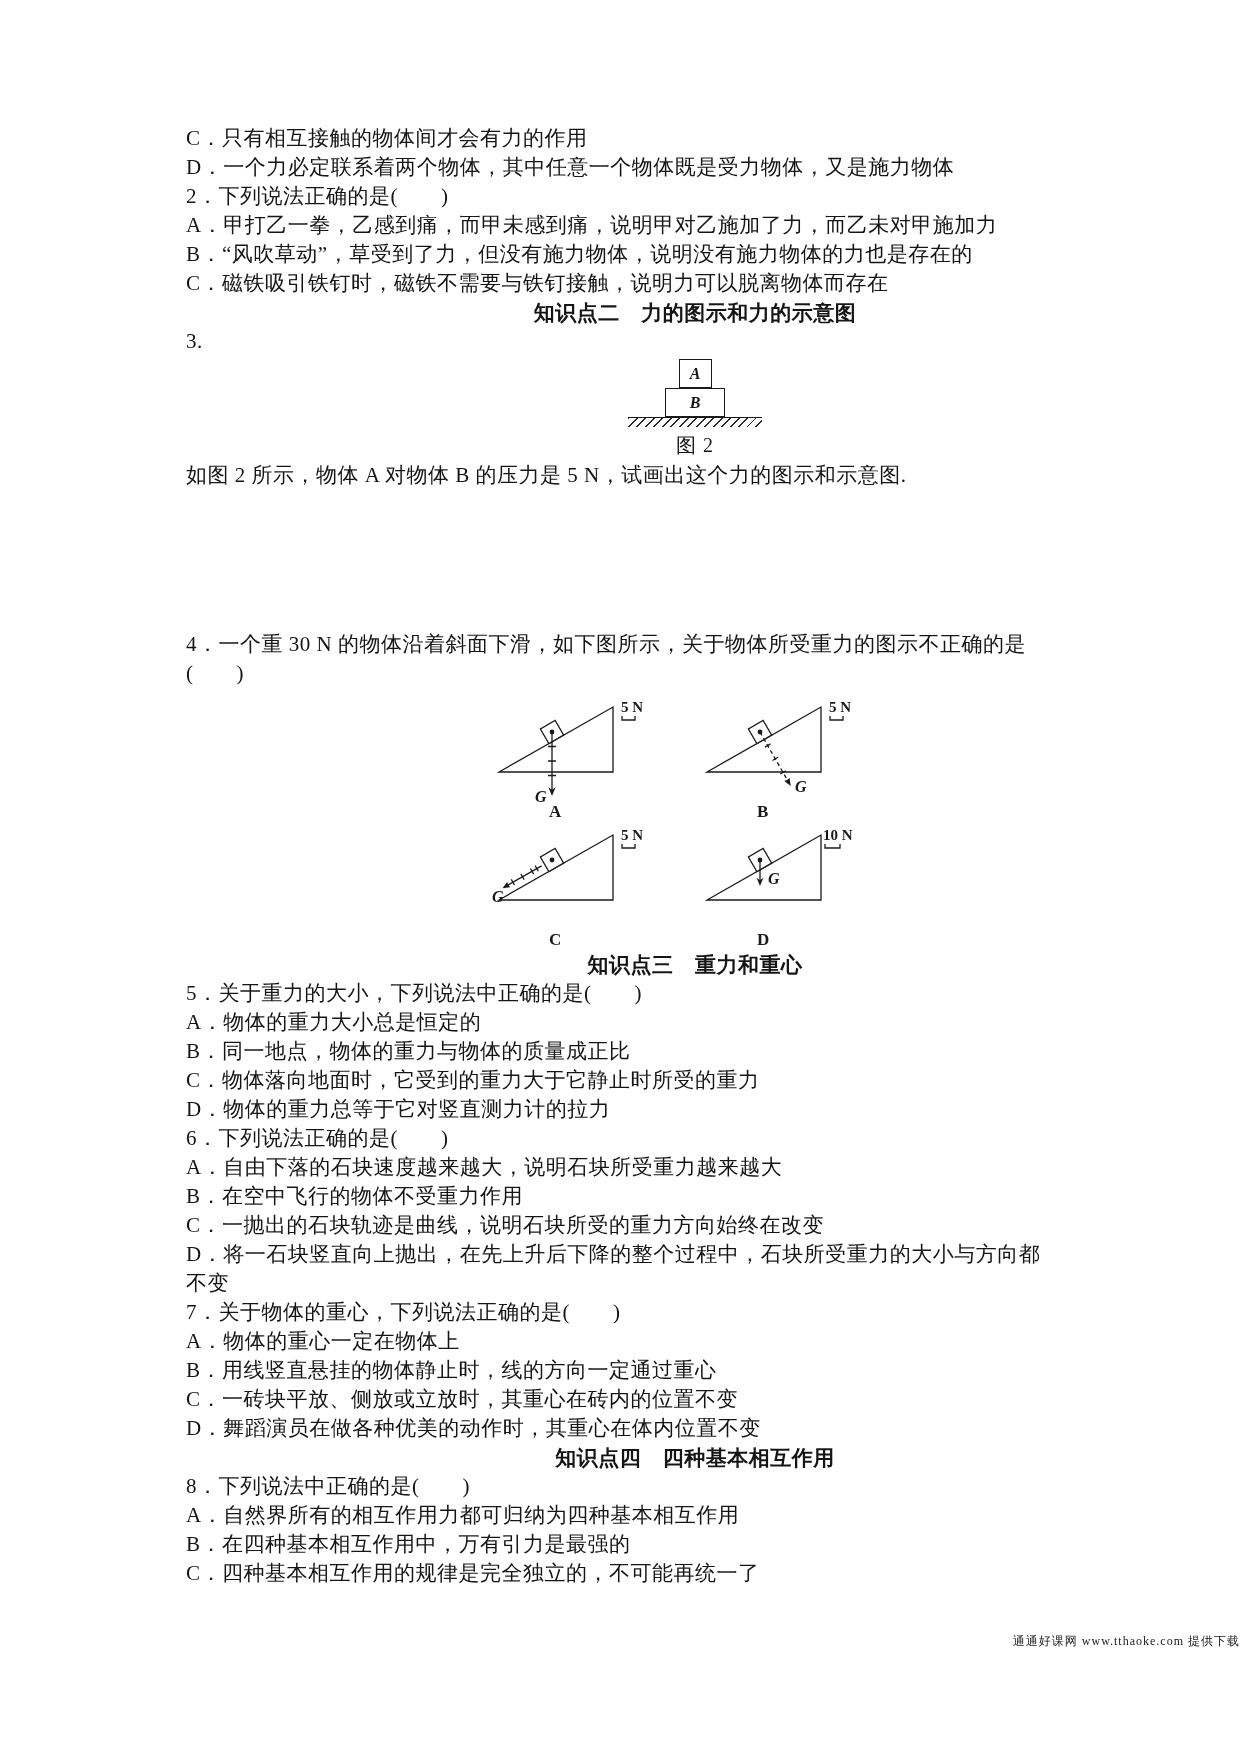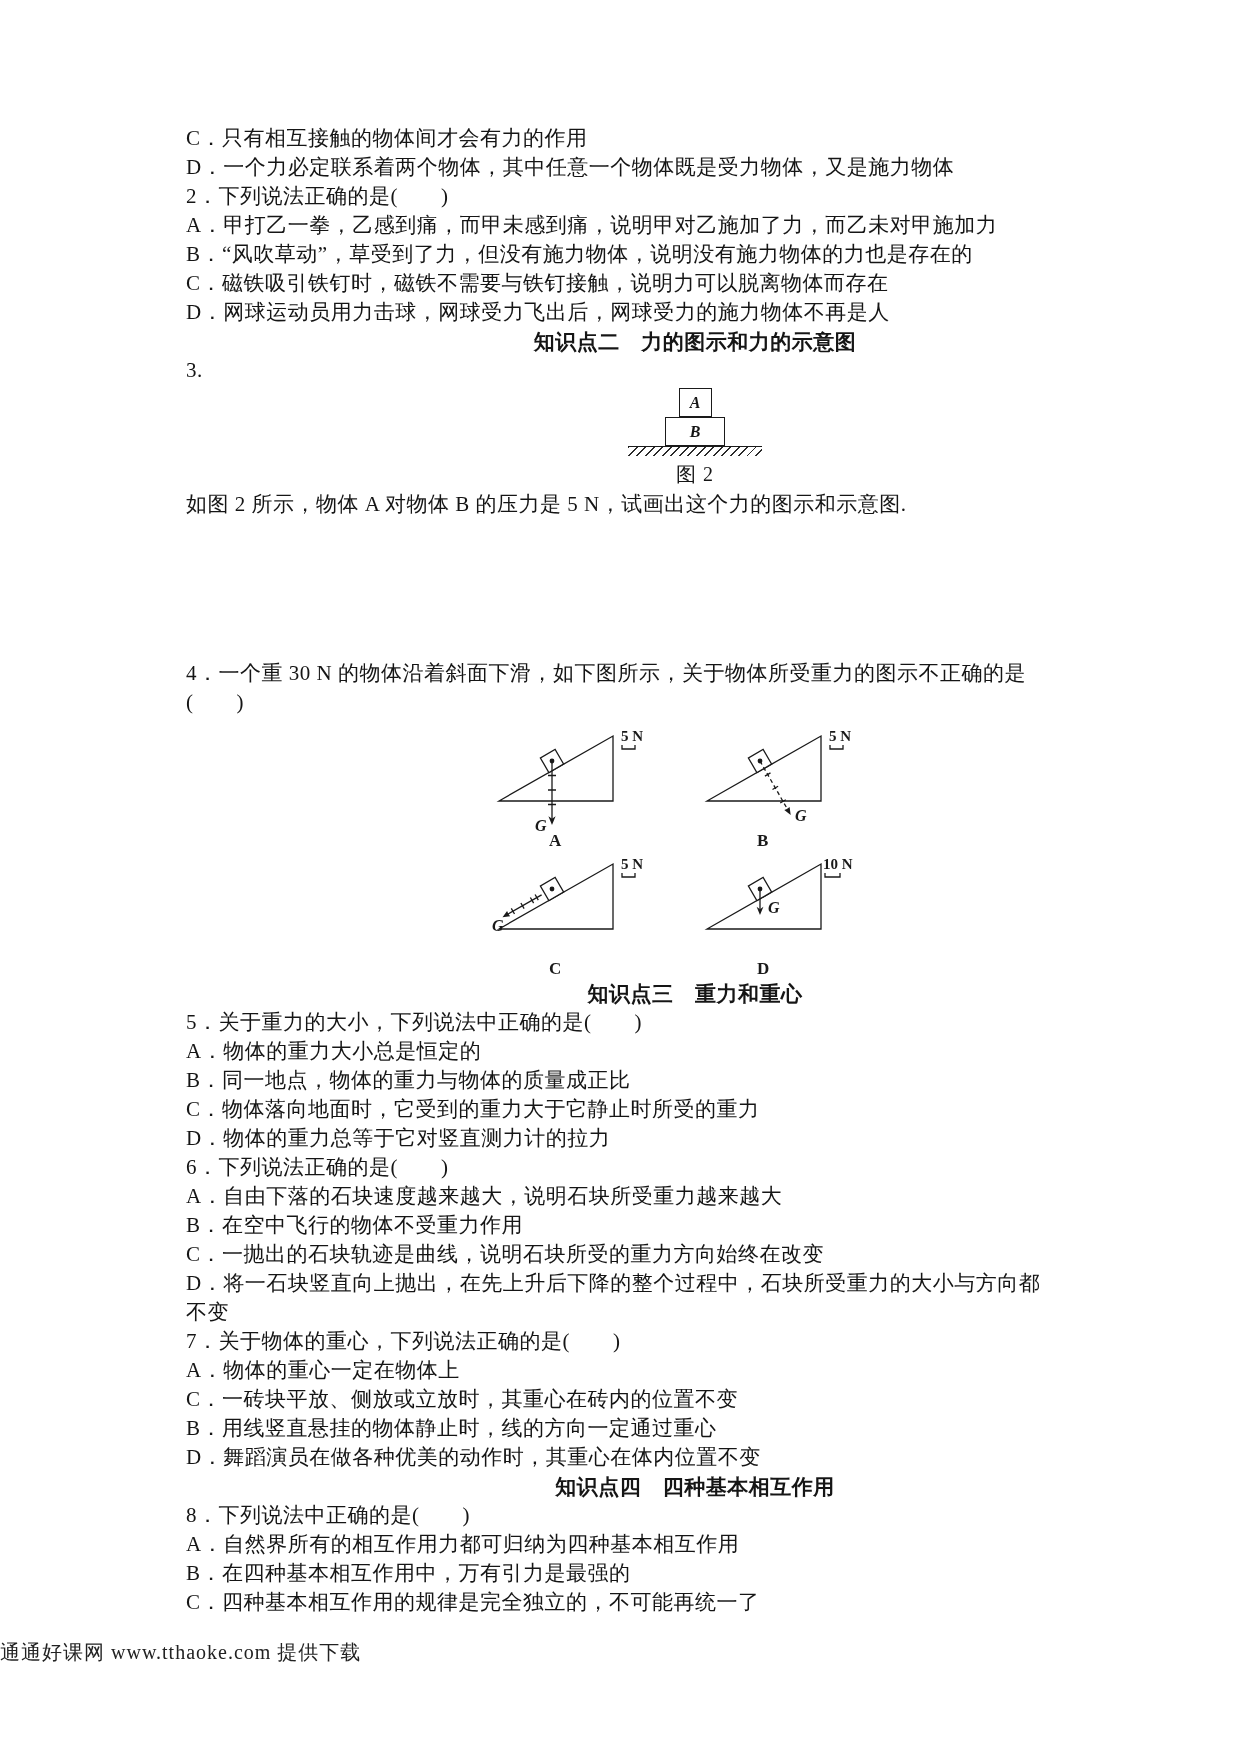--- a/index.html
+++ b/index.html
@@ -44,36 +44,35 @@
   .st { stroke:#1a1a1a; stroke-width:1.3; fill:none; }
   .fillblk { fill:#1a1a1a; stroke:none; }
   .blk { fill:#ffffff; stroke:#1a1a1a; stroke-width:1.3; }
   .svgG { font:italic 700 16px "Liberation Serif", serif; fill:#1a1a1a; }
   .svgScale { font:700 15px "Liberation Serif", serif; fill:#1a1a1a; }
   .svgLbl { font:700 17px "Liberation Serif", serif; fill:#1a1a1a; }
 
   
   .footer {
     position:absolute; left:0; top:1633px; width:100%;
-    text-align:left; font-size:20px; color:#222; letter-spacing:1px;margin-top:6px;
+    text-align:right; font-size:12px; color:#222; letter-spacing:1px;
   }
 </style>
 </head>
 <body>
 
 <div class="page">
   <div class="content">
 
     <p class="line">C．只有相互接触的物体间才会有力的作用</p>
     <p class="line">D．一个力必定联系着两个物体，其中任意一个物体既是受力物体，又是施力物体</p>
     <p class="line">2．下列说法正确的是(　　)</p>
     <p class="line">A．甲打乙一拳，乙感到痛，而甲未感到痛，说明甲对乙施加了力，而乙未对甲施加力</p>
     <p class="line">B．“风吹草动”，草受到了力，但没有施力物体，说明没有施力物体的力也是存在的</p>
     <p class="line">C．磁铁吸引铁钉时，磁铁不需要与铁钉接触，说明力可以脱离物体而存在</p>
-    <p class="line">D．网球运动员用力击球，网球受力飞出后，网球受力的施力物体不再是人</p>
     <p class="heading">知识点二　力的图示和力的示意图</p>
     <p class="line">3.</p>
 
     <div class="fig2">
       <div class="fig2-blockA">
         <span>A</span>
       </div>
       <div class="fig2-blockB">
         <span>B</span>
       </div>
@@ -147,22 +146,22 @@
     <p class="line">C．物体落向地面时，它受到的重力大于它静止时所受的重力</p>
     <p class="line">D．物体的重力总等于它对竖直测力计的拉力</p>
     <p class="line">6．下列说法正确的是(　　)</p>
     <p class="line">A．自由下落的石块速度越来越大，说明石块所受重力越来越大</p>
     <p class="line">B．在空中飞行的物体不受重力作用</p>
     <p class="line">C．一抛出的石块轨迹是曲线，说明石块所受的重力方向始终在改变</p>
     <p class="line">D．将一石块竖直向上抛出，在先上升后下降的整个过程中，石块所受重力的大小与方向都</p>
     <p class="line">不变</p>
     <p class="line">7．关于物体的重心，下列说法正确的是(　　)</p>
     <p class="line">A．物体的重心一定在物体上</p>
+    <p class="line">B．用线竖直悬挂的物体静止时，线的方向一定通过重心</p>
     <p class="line">C．一砖块平放、侧放或立放时，其重心在砖内的位置不变</p>
-    <p class="line">B．用线竖直悬挂的物体静止时，线的方向一定通过重心</p>
     <p class="line">D．舞蹈演员在做各种优美的动作时，其重心在体内位置不变</p>
     <p class="heading">知识点四　四种基本相互作用</p>
     <p class="line">8．下列说法中正确的是(　　)</p>
     <p class="line">A．自然界所有的相互作用力都可归纳为四种基本相互作用</p>
     <p class="line">B．在四种基本相互作用中，万有引力是最强的</p>
     <p class="line">C．四种基本相互作用的规律是完全独立的，不可能再统一了</p>
   </div>
 
   <div class="footer">通通好课网  www.tthaoke.com  提供下载</div>
 </div>

